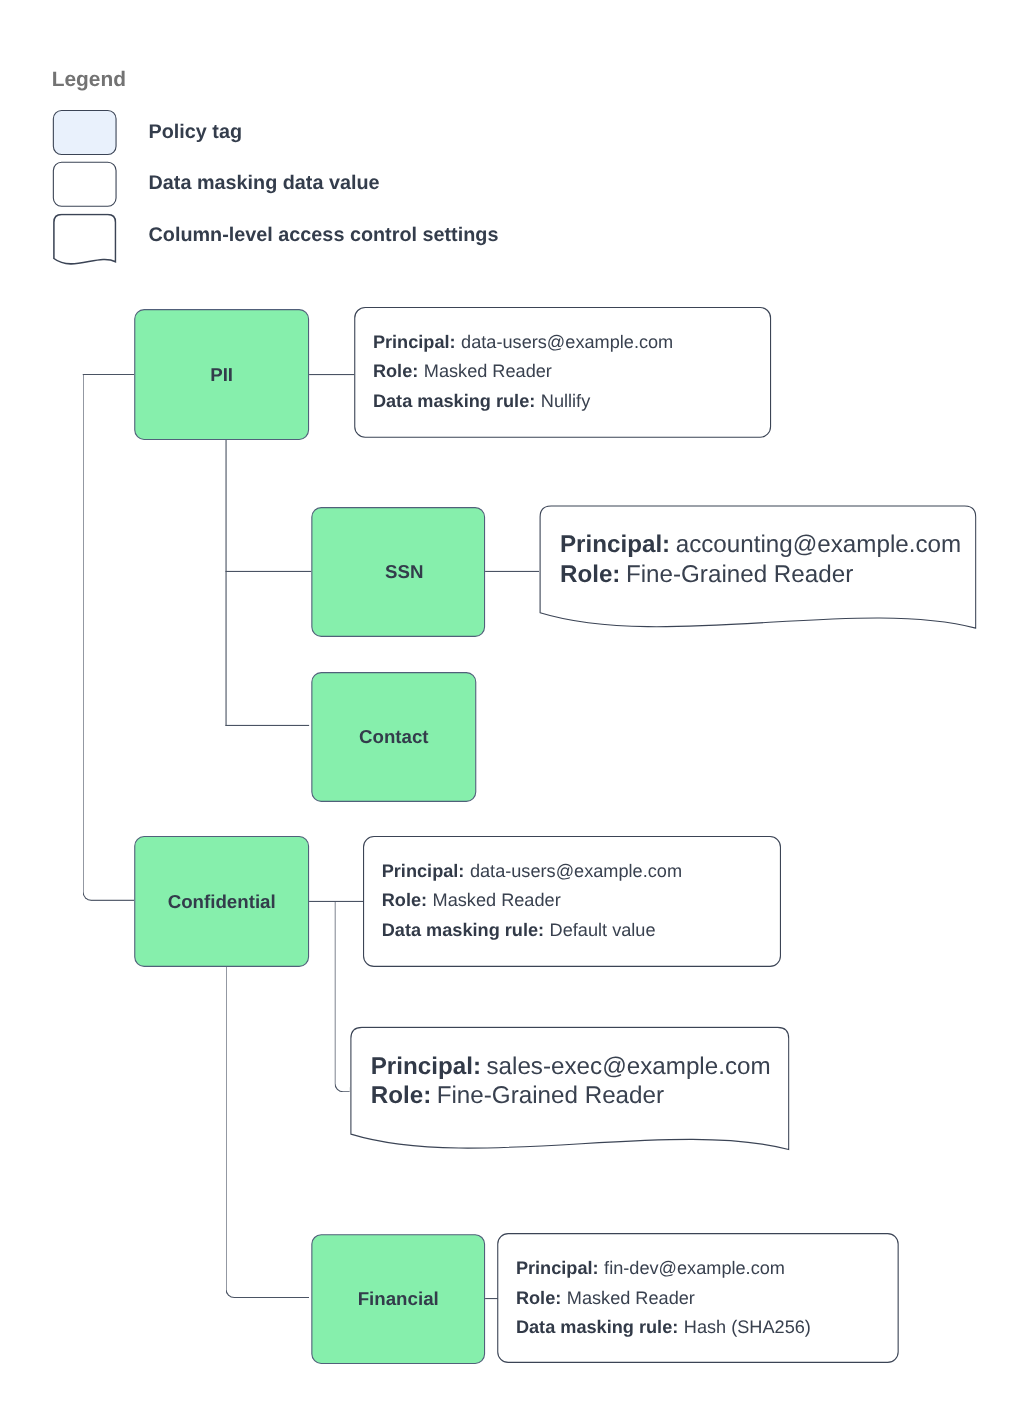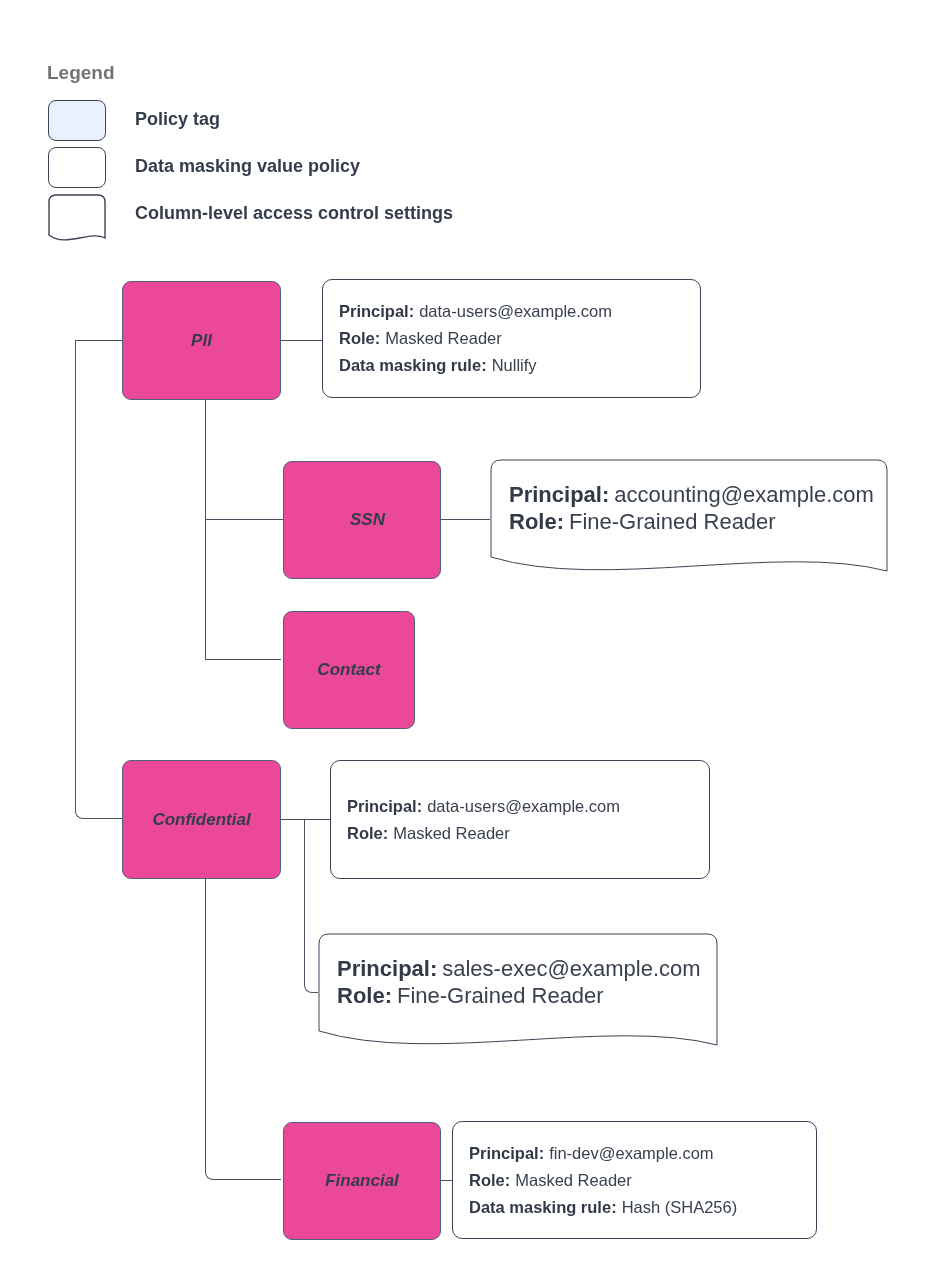--- a/index.html
+++ b/index.html
@@ -16,24 +16,24 @@
     position:absolute; left:48px; width:58px; height:41px;
     border:1px solid #3b4455; border-radius:8px; box-sizing:border-box;
   }
   .legend-label {
     position:absolute; left:135px; font-size:18px; font-weight:bold; color:#343d4c;
     white-space:nowrap;
   }
   .doc-svg { position:absolute; left:0; top:0; display:block; }
   
   .node {
-    position:absolute; background:#ec4899; border:1px solid #51607a;
+    position:absolute; background:#86efac; border:1px solid #51607a;
     border-radius:9px; box-sizing:border-box;
     display:flex; align-items:center; justify-content:center;
-    font-size:17px; font-weight:bold; color:#333c4b;font-style:italic;
+    font-size:17px; font-weight:bold; color:#333c4b;
   }
   
   .policy {
     position:absolute; background:#ffffff; border:1px solid #3b4455;
     border-radius:10px; box-sizing:border-box;
     display:flex; flex-direction:column; justify-content:center;
     padding-left:16px; padding-right:22px;
     font-size:16.5px; line-height:27px; color:#39414f;
   }
   .policy .lbl, .doc-text .lbl { font-weight:bold; color:#323a48; margin-right:5px; }
@@ -65,21 +65,21 @@
 <body>
 
 <div class="canvas">
 
   <div class="legend-title">Legend</div>
 
   <div class="legend-swatch" style="top:100px; background:#e9f1fc;"></div>
   <div class="legend-label" style="top:109px;">Policy tag</div>
 
   <div class="legend-swatch" style="top:147px; background:#ffffff;"></div>
-  <div class="legend-label" style="top:156px;">Data masking value policy</div>
+  <div class="legend-label" style="top:156px;">Data masking data value</div>
 
   <div class="docbox" style="left:48px; top:194px; width:58px; height:52px;">
     <svg class="doc-svg" width="58" height="52" viewBox="0 0 58 52">
       <path d="M 8 1 H 50 Q 57 1 57 8 V 44 C 42 36, 18 54, 1 41 V 8 Q 1 1 8 1 Z" fill="#ffffff" stroke="#3b4455" stroke-width="1.4"></path>
     </svg>
   </div>
   <div class="legend-label" style="top:203px;">Column-level access control settings</div>
 
   <div class="conn bracket" style="left:75px; top:340px; width:47px; height:479px;"></div>
   <div class="conn h-line" style="left:281px; top:340px; width:41px;"></div>
@@ -92,41 +92,42 @@
   <div class="conn h-line" style="left:441px; top:1180px; width:39px;"></div>
 
   <div class="node" style="left:122px; top:281px; width:159px; height:119px;">
     <span>PII</span>
   </div>
 
   <div class="node" style="left:283px; top:461px; width:158px; height:118px;padding-left:11px;">
     <span>SSN</span>
   </div>
 
-  <div class="node" style="left:283px; top:611px; width:132px; height:118px;">
+  <div class="node" style="left:283px; top:611px; width:150px; height:118px;">
     <span>Contact</span>
   </div>
 
   <div class="node" style="left:122px; top:760px; width:159px; height:119px;">
     <span>Confidential</span>
   </div>
 
   <div class="node" style="left:283px; top:1122px; width:158px; height:118px;">
     <span>Financial</span>
   </div>
 
   <div class="policy" style="left:322px; top:279px; width:379px; height:119px;">
     <div class="pline"><span class="lbl">Principal:</span><span>data-users@example.com</span></div>
     <div class="pline"><span class="lbl">Role:</span><span>Masked Reader</span></div>
     <div class="pline"><span class="lbl">Data masking rule:</span><span>Nullify</span></div>
   </div>
 
   <div class="policy" style="left:330px; top:760px; width:380px; height:119px;">
     <div class="pline"><span class="lbl">Principal:</span><span>data-users@example.com</span></div>
     <div class="pline"><span class="lbl">Role:</span><span>Masked Reader</span></div>
+    <div class="pline"><span class="lbl">Data masking rule:</span><span>Default value</span></div>
   </div>
 
   <div class="policy" style="left:452px; top:1121px; width:365px; height:118px;">
     <div class="pline"><span class="lbl">Principal:</span><span>fin-dev@example.com</span></div>
     <div class="pline"><span class="lbl">Role:</span><span>Masked Reader</span></div>
     <div class="pline"><span class="lbl">Data masking rule:</span><span>Hash (SHA256)</span></div>
   </div>
 
   <div class="docbox" style="left:490px; top:459px; width:398px; height:125px;">
     <svg class="doc-svg" width="398" height="125" viewBox="0 0 398 125">

